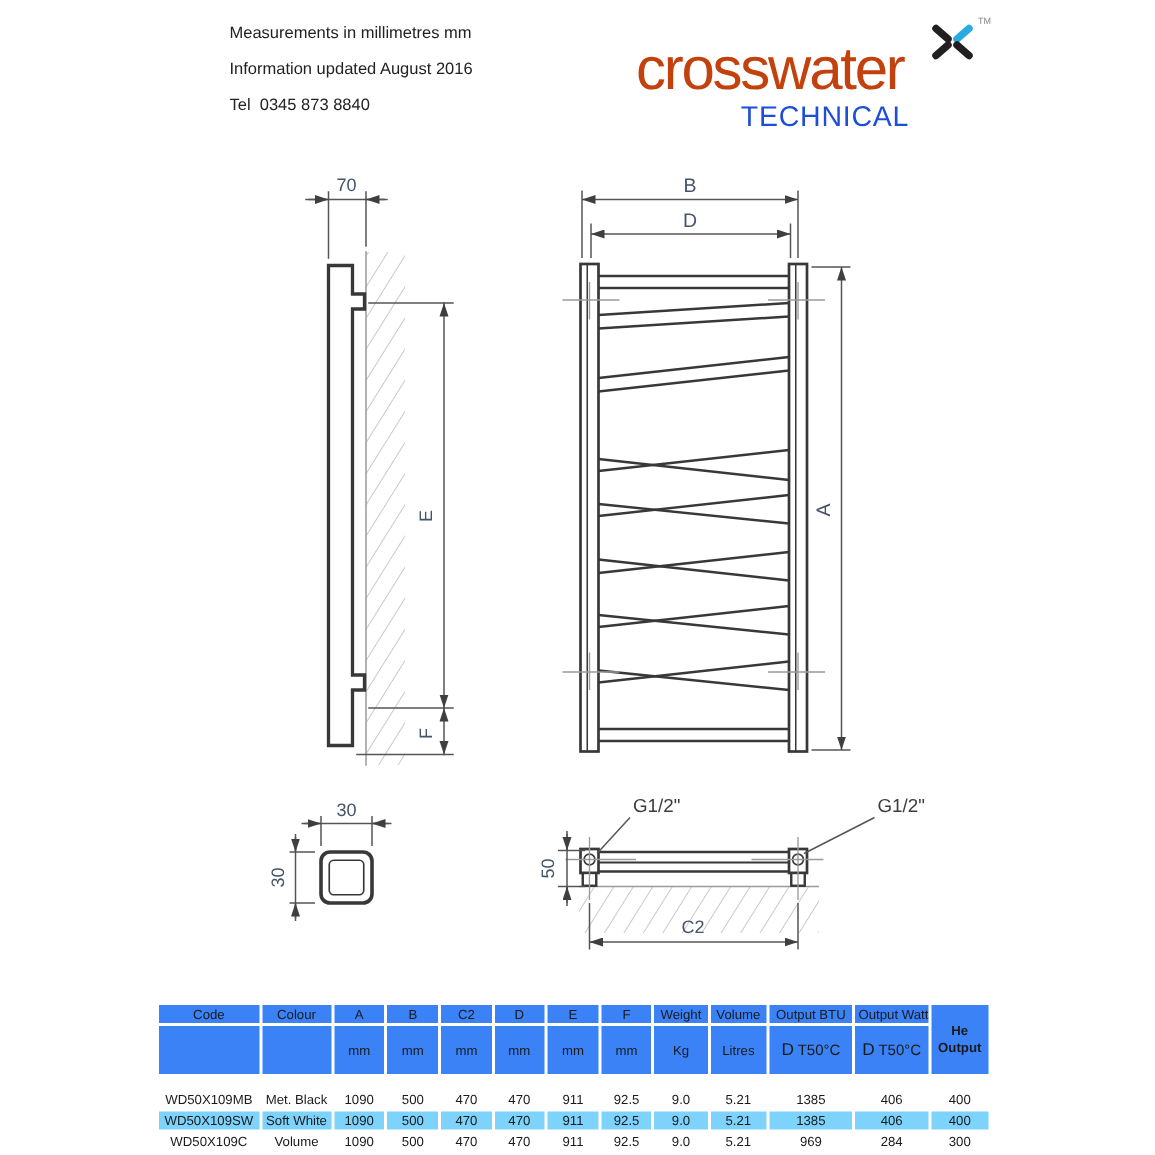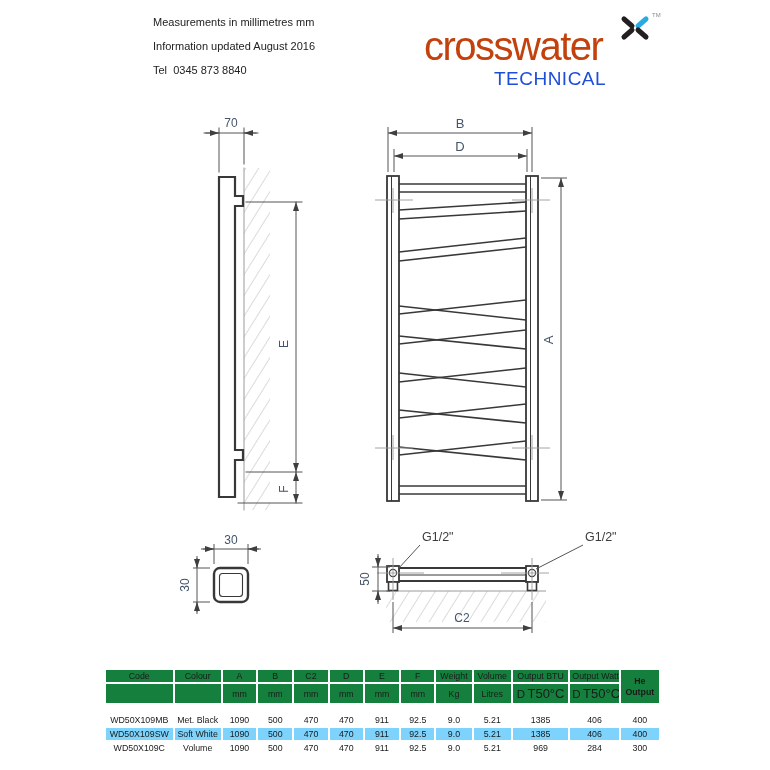--- a/index.html
+++ b/index.html
@@ -26,28 +26,28 @@
   .dimlabel{font-family:"Liberation Sans",sans-serif;font-size:13px;fill:#44546a;}
   .dimlabel.sm{font-size:12px;}
   .glabel{font-family:"Liberation Sans",sans-serif;font-size:12.5px;fill:#3c3c3c;}
 
   
   .spec-table-wrap{position:absolute;left:104px;top:668px;width:566px;}
   table.spec{border-collapse:separate;border-spacing:2px;font-size:8.8px;
              table-layout:fixed;width:557px;}
   table.spec td{padding:0 2px;height:12px;text-align:center;vertical-align:middle;
                 overflow:hidden;white-space:nowrap;}
-  td.h{background:#15803d;height:22px;}
-  tr.units td.h{height:19px;}
+  td.h{background:#3b82f6;height:22px;}
+  tr.units td.h{height:32px;}
   td.he{line-height:1.25;font-weight:bold;}
   td.left{text-align:left;padding-left:4px;}
   tr.spacer td{height:7px;background:#fff;}
   tr.gray td{background:#7dd3fc;}
   .delta{font-size:11.5px;}
-  .t50{font-size:13px;text-align:center;}
+  .t50{font-size:10px;text-align:center;}
 </style>
 </head>
 <body>
 
 <div class="page">
 
   <div class="info">
     <div>Measurements in millimetres mm</div>
     <div>Information updated August 2016</div>
     <div>Tel  0345 873 8840</div>

